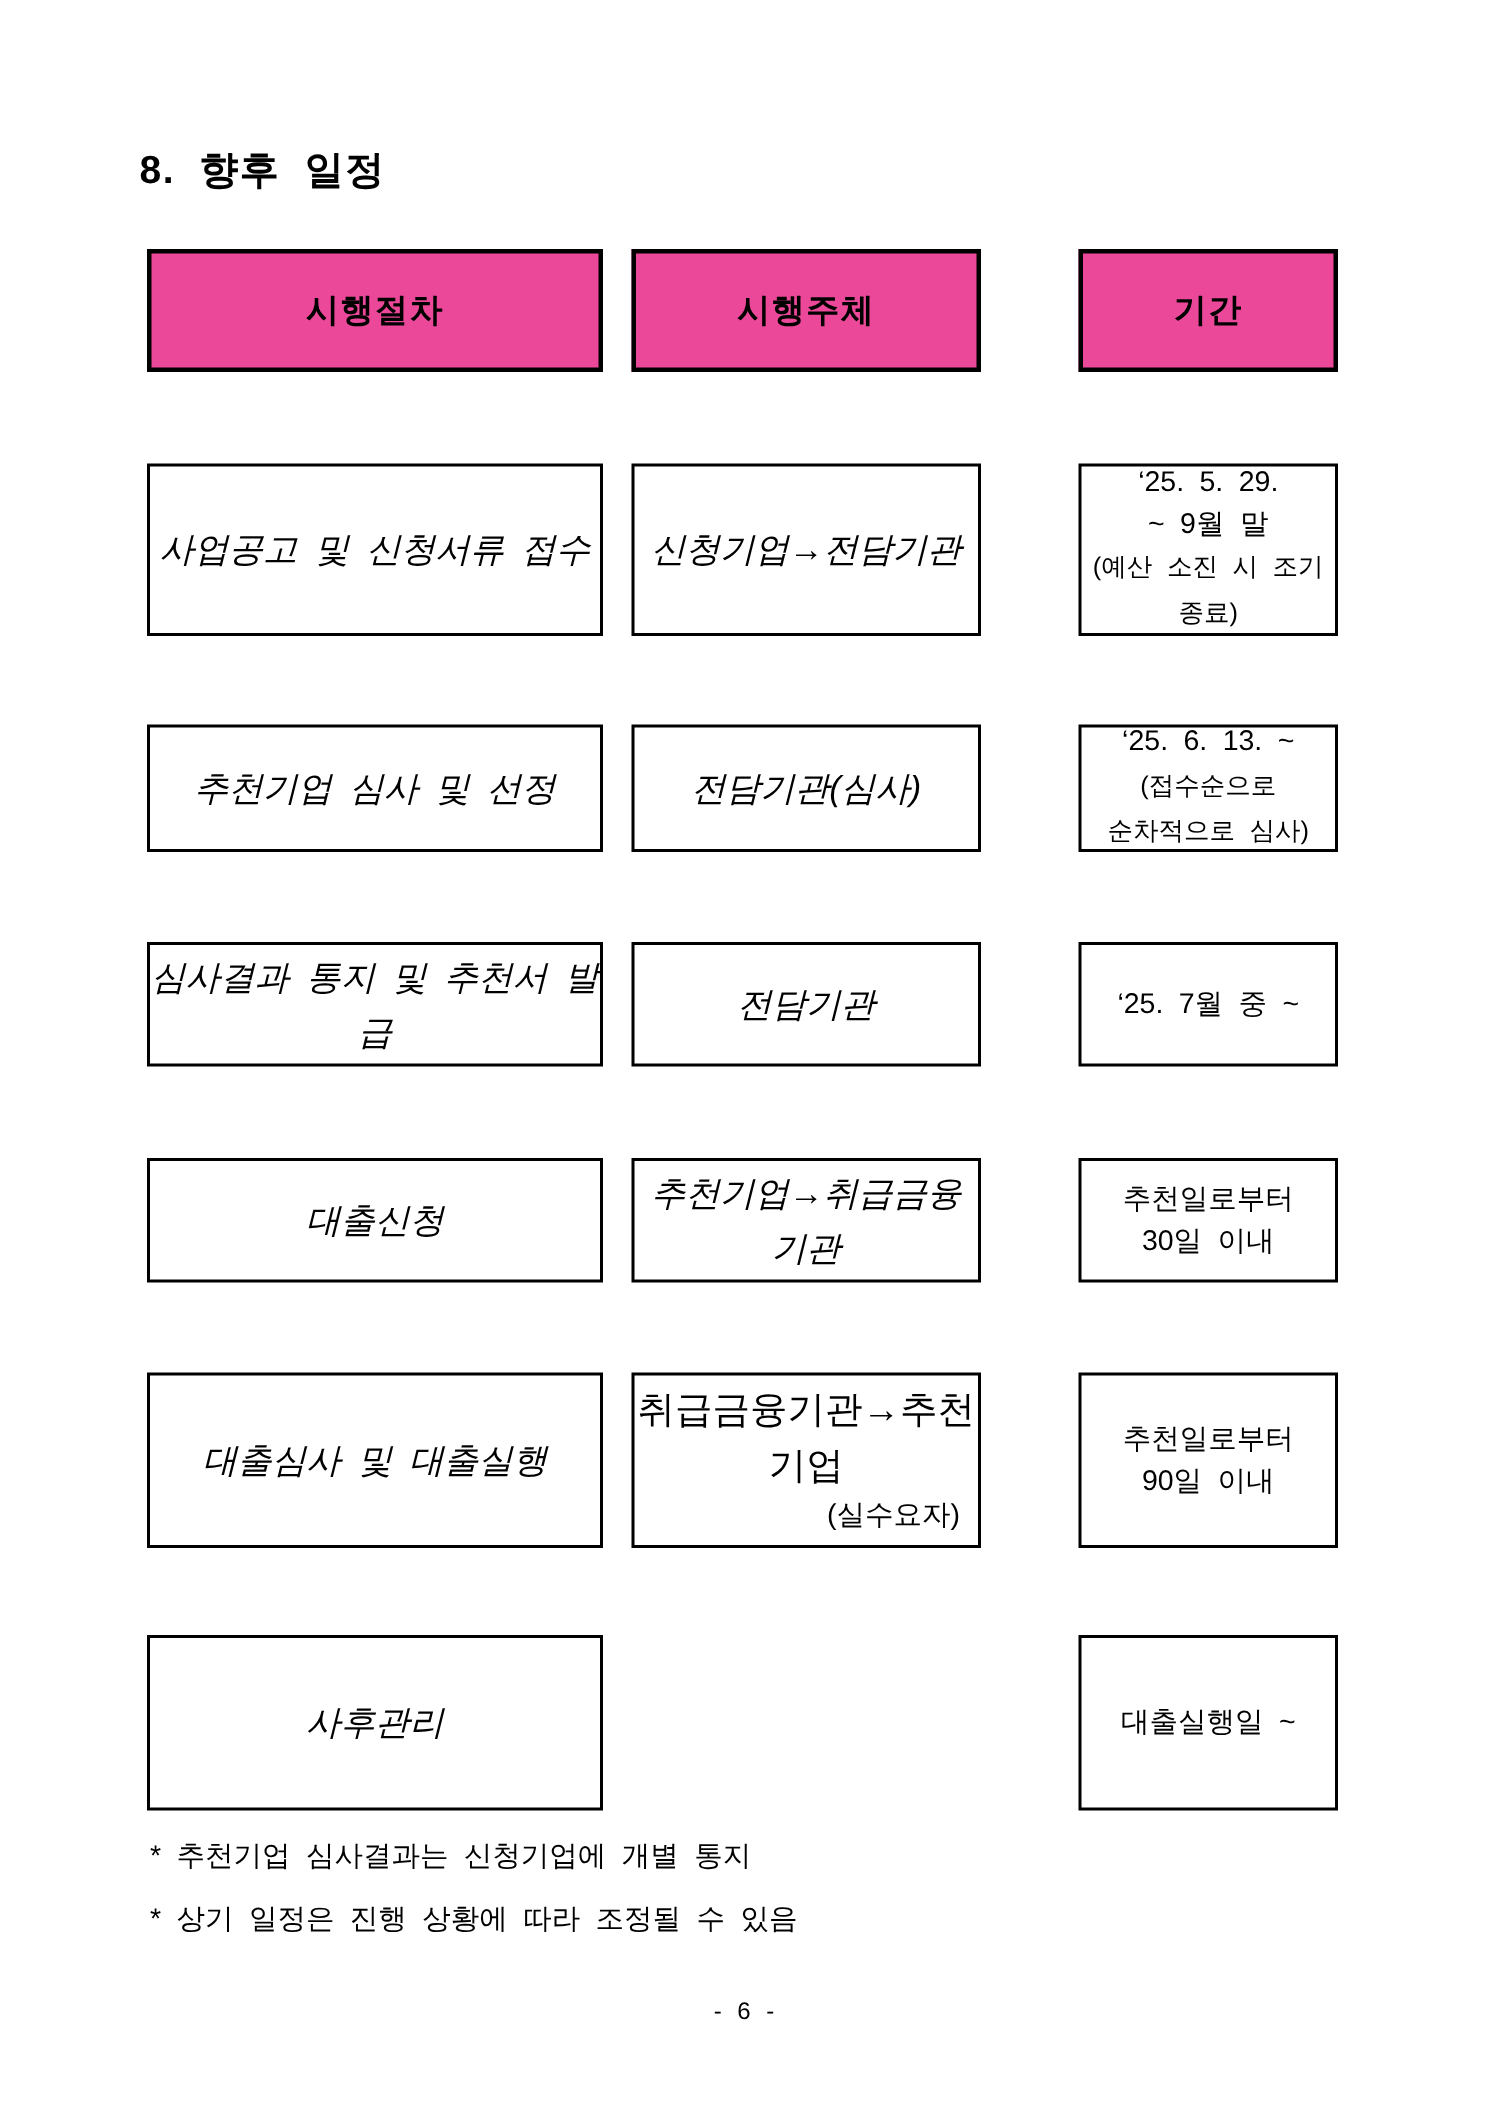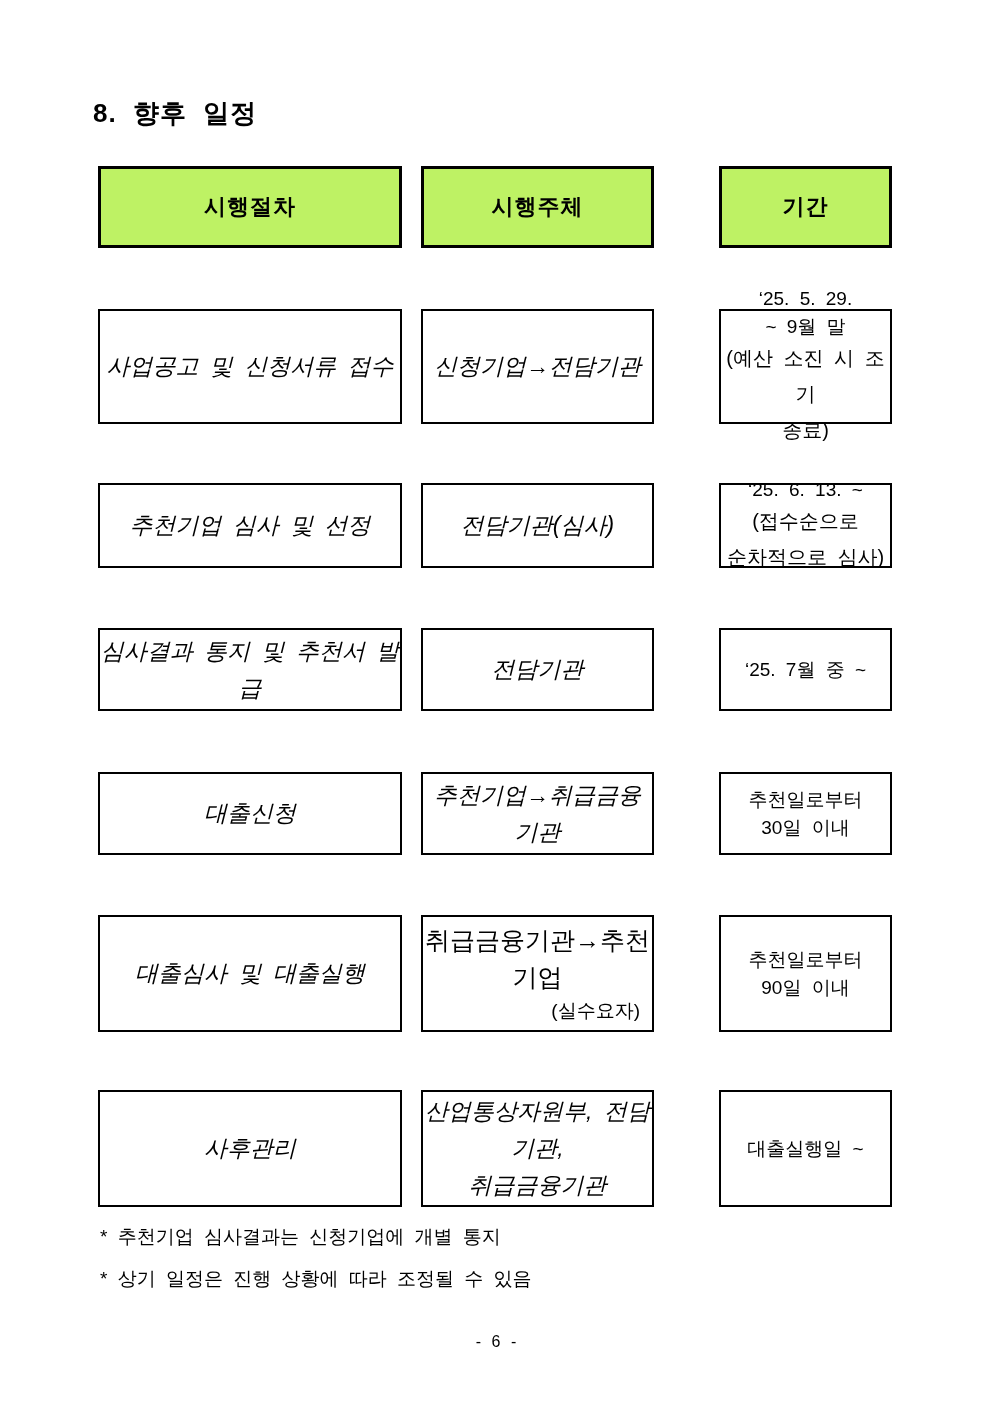--- a/index.html
+++ b/index.html
@@ -23,41 +23,41 @@
     position: absolute;
     border: 2px solid #000000;
     box-sizing: border-box;
     display: flex; flex-direction: column;
     align-items: center; justify-content: center;
     text-align: center;
     background: #ffffff;
   }
   .box span { word-spacing: 5px; }
 
-  .header-box { background: #bef264; border-width: 3px; align-items: center; }
+  .header-box { background: #ec4899; border-width: 3px; align-items: center; }
   .header-box span { font-size: 22px; font-weight: 700; letter-spacing: 1px; }
 
   
   .col1 { left: 98px;  width: 304px; }
   .col2 { left: 421px; width: 233px; }
   .col3 { left: 719px; width: 173px; }
 
   
   .r0 { top: 166px;  height: 82px; }
   .r1 { top: 309px;  height: 115px; }
   .r2 { top: 483px;  height: 85px; }
   .r3 { top: 628px;  height: 83px; }
   .r4 { top: 772px;  height: 83px; }
   .r5 { top: 915px;  height: 117px; }
   .r6 { top: 1090px; height: 117px; }
 
   .cell-text { font-size: 23px; line-height: 1.6; white-space: pre-line; font-style: italic; }
 
   .pmain { font-size: 19px; line-height: 1.45; white-space: pre-line; }
-  .pnote { font-size: 20px; line-height: 1.8;  white-space: pre-line; word-spacing: 3px; }
+  .pnote { font-size: 17px; line-height: 1.8;  white-space: pre-line; word-spacing: 3px; }
 
   .entity-stack { display: flex; flex-direction: column; width: 100%; }
   .entity-main { font-size: 25px; line-height: 1.5; text-align: center; }
   .entity-sub  { font-size: 19px; line-height: 1.5; text-align: right; padding-right: 12px; padding-left: 40px; }
 
   .footnote {
     position: absolute; left: 100px;
     font-size: 19px; word-spacing: 5px; white-space: nowrap;
   }
   .fn1 { top: 1224px; }
@@ -141,24 +141,20 @@
     </div>
   </div>
   <div class="box col3 r5">
     <span class="pmain">추천일로부터
 90일 이내</span>
   </div>
 
   <div class="box col1 r6">
     <span class="cell-text">사후관리</span>
   </div>
-  <div class="box col2 r6">
-    <span class="cell-text">산업통상자원부, 전담기관,
-취급금융기관</span>
-  </div>
   <div class="box col3 r6">
     <span class="pmain">대출실행일 ~</span>
   </div>
 
   <div class="footnote fn1">* 추천기업 심사결과는 신청기업에 개별 통지</div>
   <div class="footnote fn2">* 상기 일정은 진행 상황에 따라 조정될 수 있음</div>
 
   <div class="pagenum">- 6 -</div>
 
 </div>

